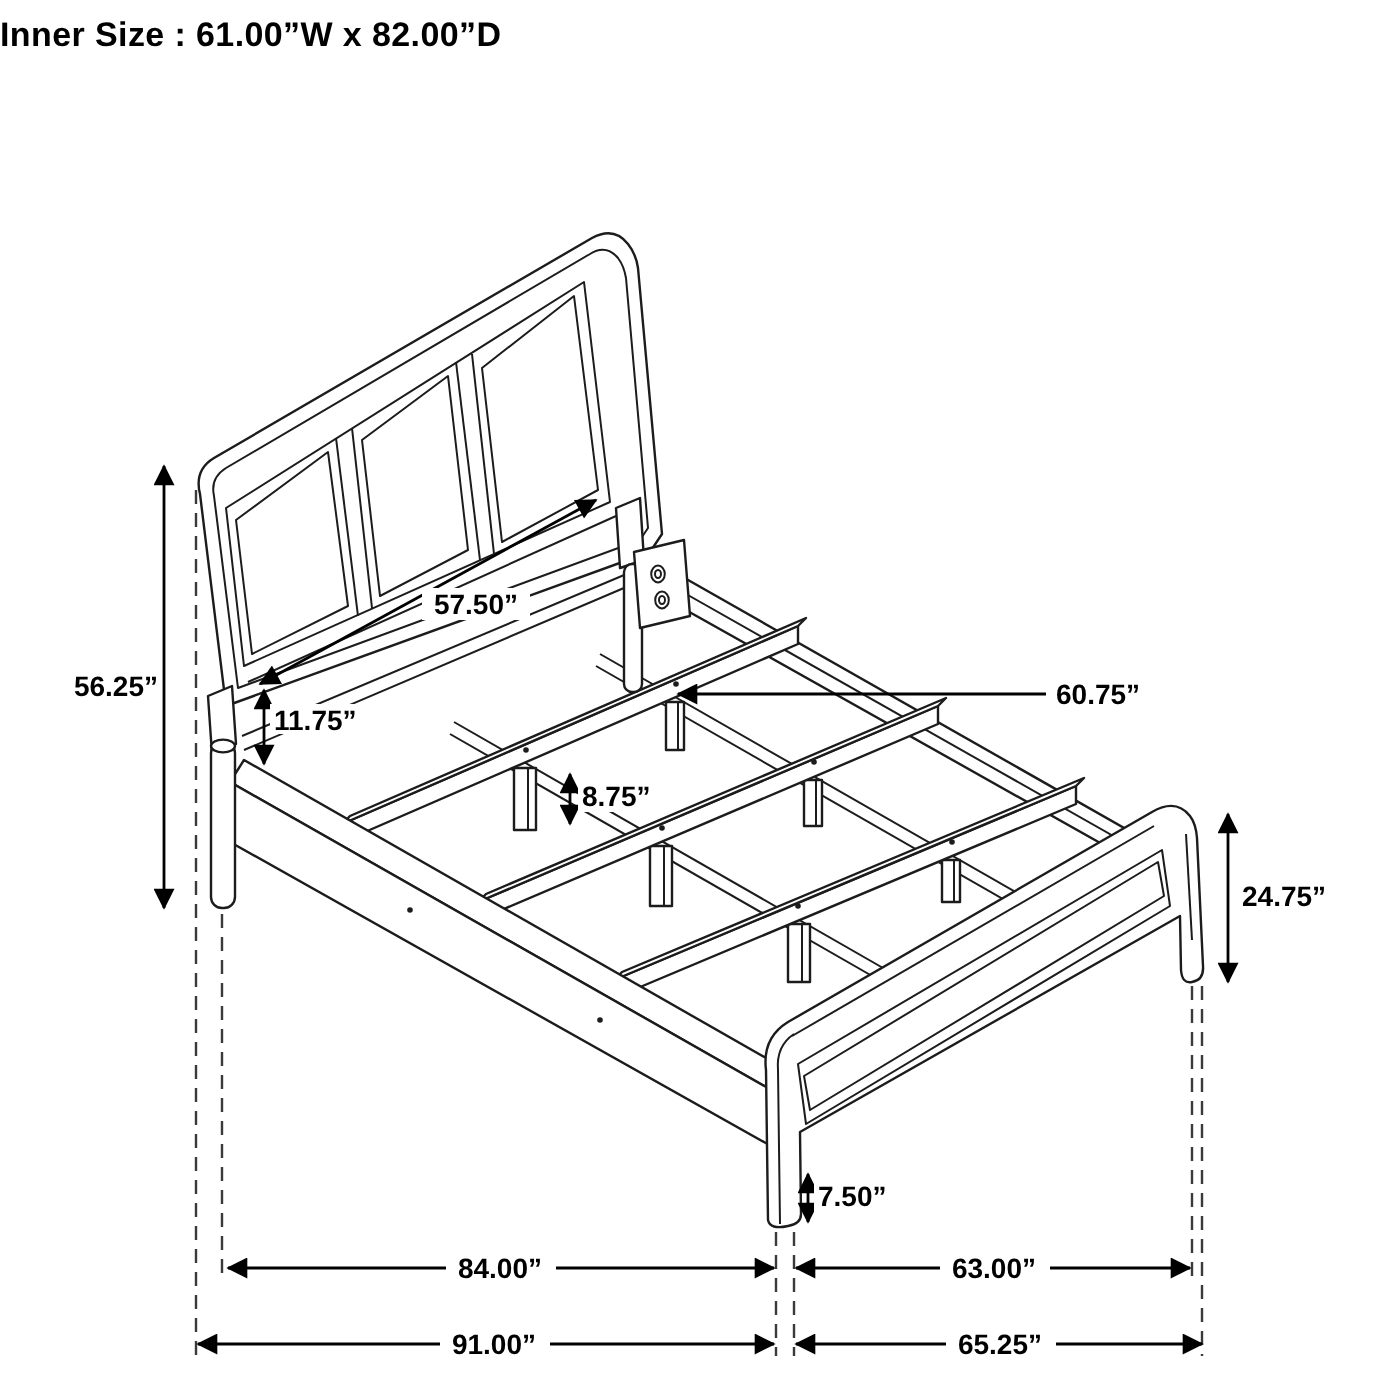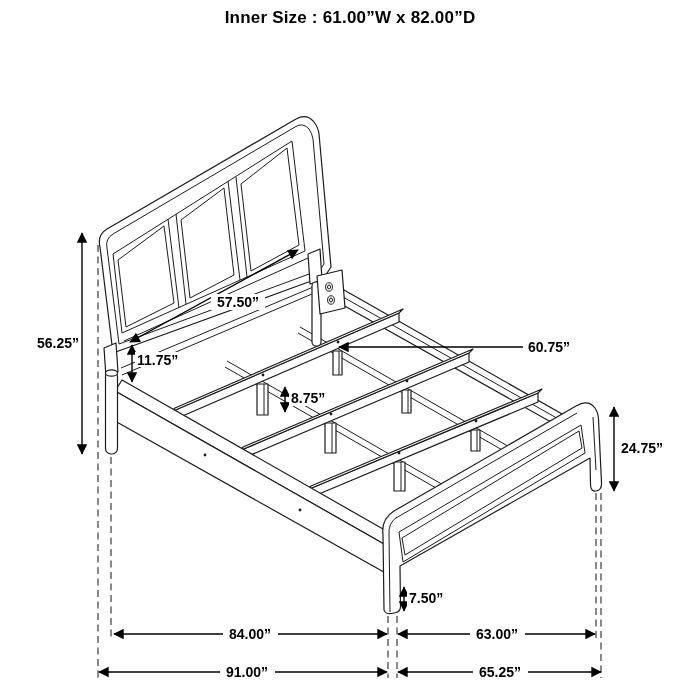--- a/index.html
+++ b/index.html
@@ -1,18 +1,18 @@
 <!DOCTYPE html>
 <html><head>
 <meta charset="utf-8">
 <style>
   html,body{margin:0;padding:0;background:#ffffff;}
   #stage{position:relative;width:700px;height:700px;background:#ffffff;overflow:hidden;
          font-family:"Liberation Sans", sans-serif;}
-  #title{position:absolute;top:8px;left:0;width:700px;text-align:center;
+  #title{position:absolute;top:8px;left:0;width:700px;text-align:left;
          font-size:17px;font-weight:bold;color:#000;letter-spacing:.2px;}
   svg{position:absolute;top:0;left:0;}
   .ln{stroke:#1c1c1c;stroke-width:1.2;fill:none;stroke-linejoin:round;stroke-linecap:round;}
   .lnthin{stroke:#1c1c1c;stroke-width:1;fill:none;stroke-linejoin:round;}
   .face{fill:#ffffff;stroke:#1c1c1c;stroke-width:1.2;stroke-linejoin:round;}
   .dash{stroke:#3a3a3a;stroke-width:1.2;fill:none;stroke-dasharray:7 4.5;}
   .dim{stroke:#000;stroke-width:1.4;fill:none;}
   .dimtxt{font-family:"Liberation Sans", sans-serif;font-size:14px;font-weight:bold;fill:#000;}
   .bg{fill:#ffffff;}
   .dot{fill:#1c1c1c;}

